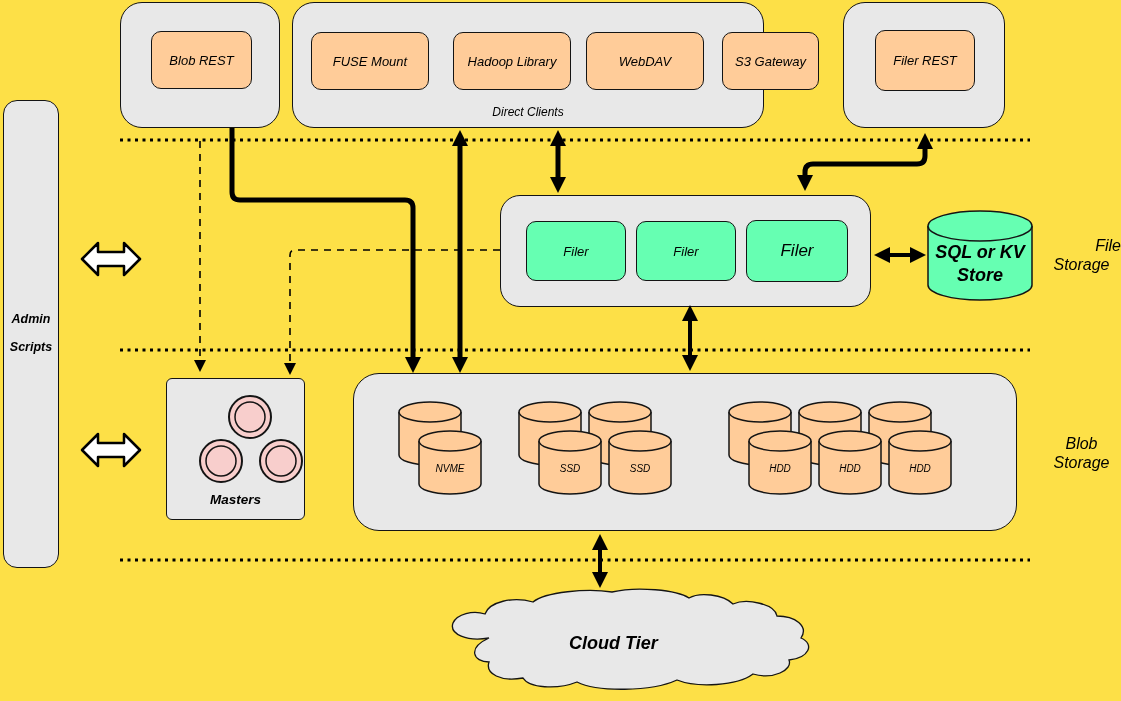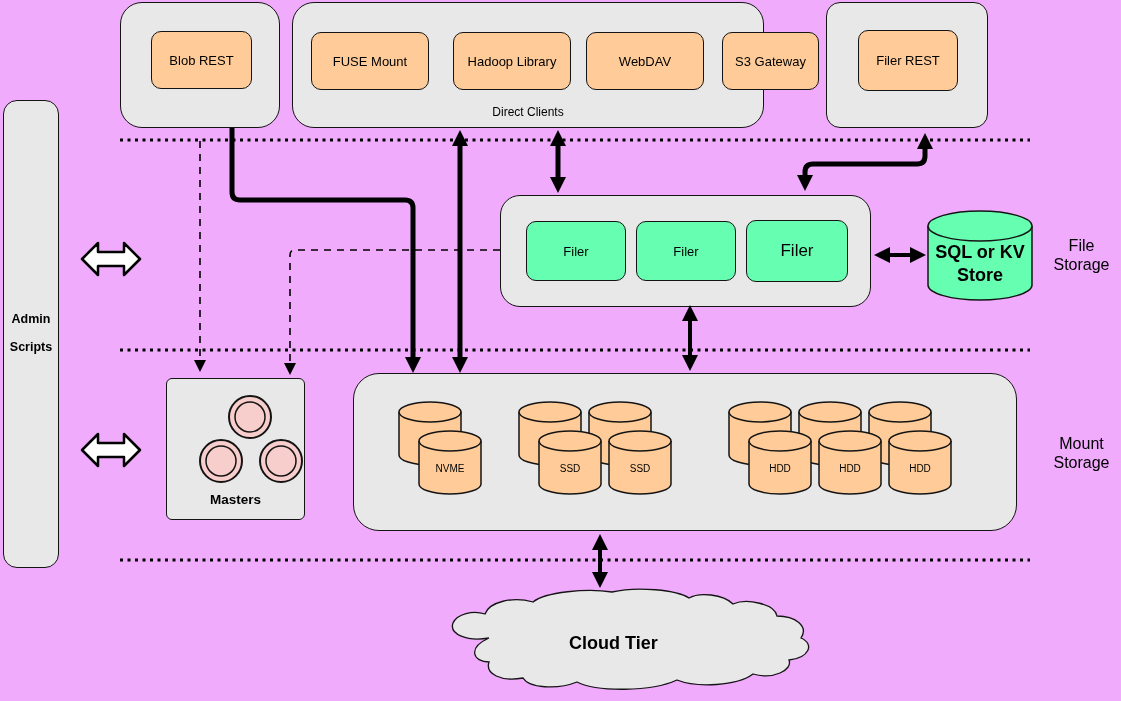--- a/index.html
+++ b/index.html
@@ -1,17 +1,17 @@
 <!DOCTYPE html>
 <html><head>
 <meta charset="utf-8">
 <style>
   html,body{margin:0;padding:0;background:#fff;}
-  .stage{position:relative;width:1121px;height:701px;background:#f0abfc;overflow:hidden;
-         font-family:"Liberation Sans","DejaVu Sans",sans-serif;color:#000;}
+  .stage{position:relative;width:1121px;height:701px;background:#fde047;overflow:hidden;
+         font-family:"Liberation Sans","DejaVu Sans",sans-serif;color:#000;font-style:italic;}
   .container{position:absolute;background:#e8e8e8;border:1.5px solid #141414;box-sizing:border-box;z-index:1;}
   .client-box{position:absolute;background:#ffcc99;border:1.5px solid #141414;border-radius:10px;
               display:flex;align-items:center;justify-content:center;font-size:13px;box-sizing:border-box;z-index:2;}
   .filer-box{position:absolute;background:#66ffb2;border:1.5px solid #141414;border-radius:10px;
              display:flex;align-items:center;justify-content:center;font-size:13px;box-sizing:border-box;z-index:2;}
   .caption{position:absolute;left:0;right:0;bottom:8px;text-align:center;font-size:12px;}
   .bold-caption{position:absolute;left:0;right:0;bottom:12px;text-align:center;font-size:13.5px;font-weight:bold;}
   .admin-panel{left:3px;top:100px;width:56px;height:468px;border-radius:14px;
                display:flex;flex-direction:column;align-items:center;justify-content:center;
                font-weight:bold;font-size:12.5px;line-height:1.25;text-align:center;gap:12px;}
@@ -52,21 +52,21 @@
     </div>
     <div class="client-box" style="left:160px;top:29px;width:118px;height:58px;">
       <span>Hadoop Library</span>
     </div>
     <div class="client-box" style="left:429px;top:29px;width:97px;height:58px;">
       <span>S3 Gateway</span>
     </div>
     <div class="caption">Direct Clients</div>
   </div>
 
-  <div class="container" style="left:826px;top:2px;width:162px;height:126px;border-radius:14px;">
+  <div class="container" style="left:843px;top:2px;width:162px;height:126px;border-radius:22px;">
     <div class="client-box" style="left:31px;top:27px;width:100px;height:61px;">
       <span>Filer REST</span>
     </div>
   </div>
 
   <div class="container admin-panel">
     <span>Admin</span>
     <span>Scripts</span>
   </div>
 
@@ -222,23 +222,23 @@
   <div class="shape-label" style="left:410px;top:463px;width:80px;">NVME</div>
   <div class="shape-label" style="left:530px;top:463px;width:80px;">SSD</div>
   <div class="shape-label" style="left:600px;top:463px;width:80px;">SSD</div>
   <div class="shape-label" style="left:740px;top:463px;width:80px;">HDD</div>
   <div class="shape-label" style="left:810px;top:463px;width:80px;">HDD</div>
   <div class="shape-label" style="left:880px;top:463px;width:80px;">HDD</div>
 
   <div class="store-label" style="left:933px;top:241px;width:94px;">SQL or KV Store</div>
 
   <div class="tier-label" style="left:1042px;top:237px;width:79px;">
-    <span style="display:block;">File</span>
+    <span style="display:block;text-align:right;">File</span>
     <span style="display:block;">Storage</span>
   </div>
   <div class="tier-label" style="left:1042px;top:435px;width:79px;">
-    <span style="display:block;">Mount</span>
+    <span style="display:block;">Blob</span>
     <span style="display:block;">Storage</span>
   </div>
 
   <div class="cloud-label" style="left:569px;top:633px;width:126px;">Cloud Tier</div>
 
 </div>
 
 </body></html>

